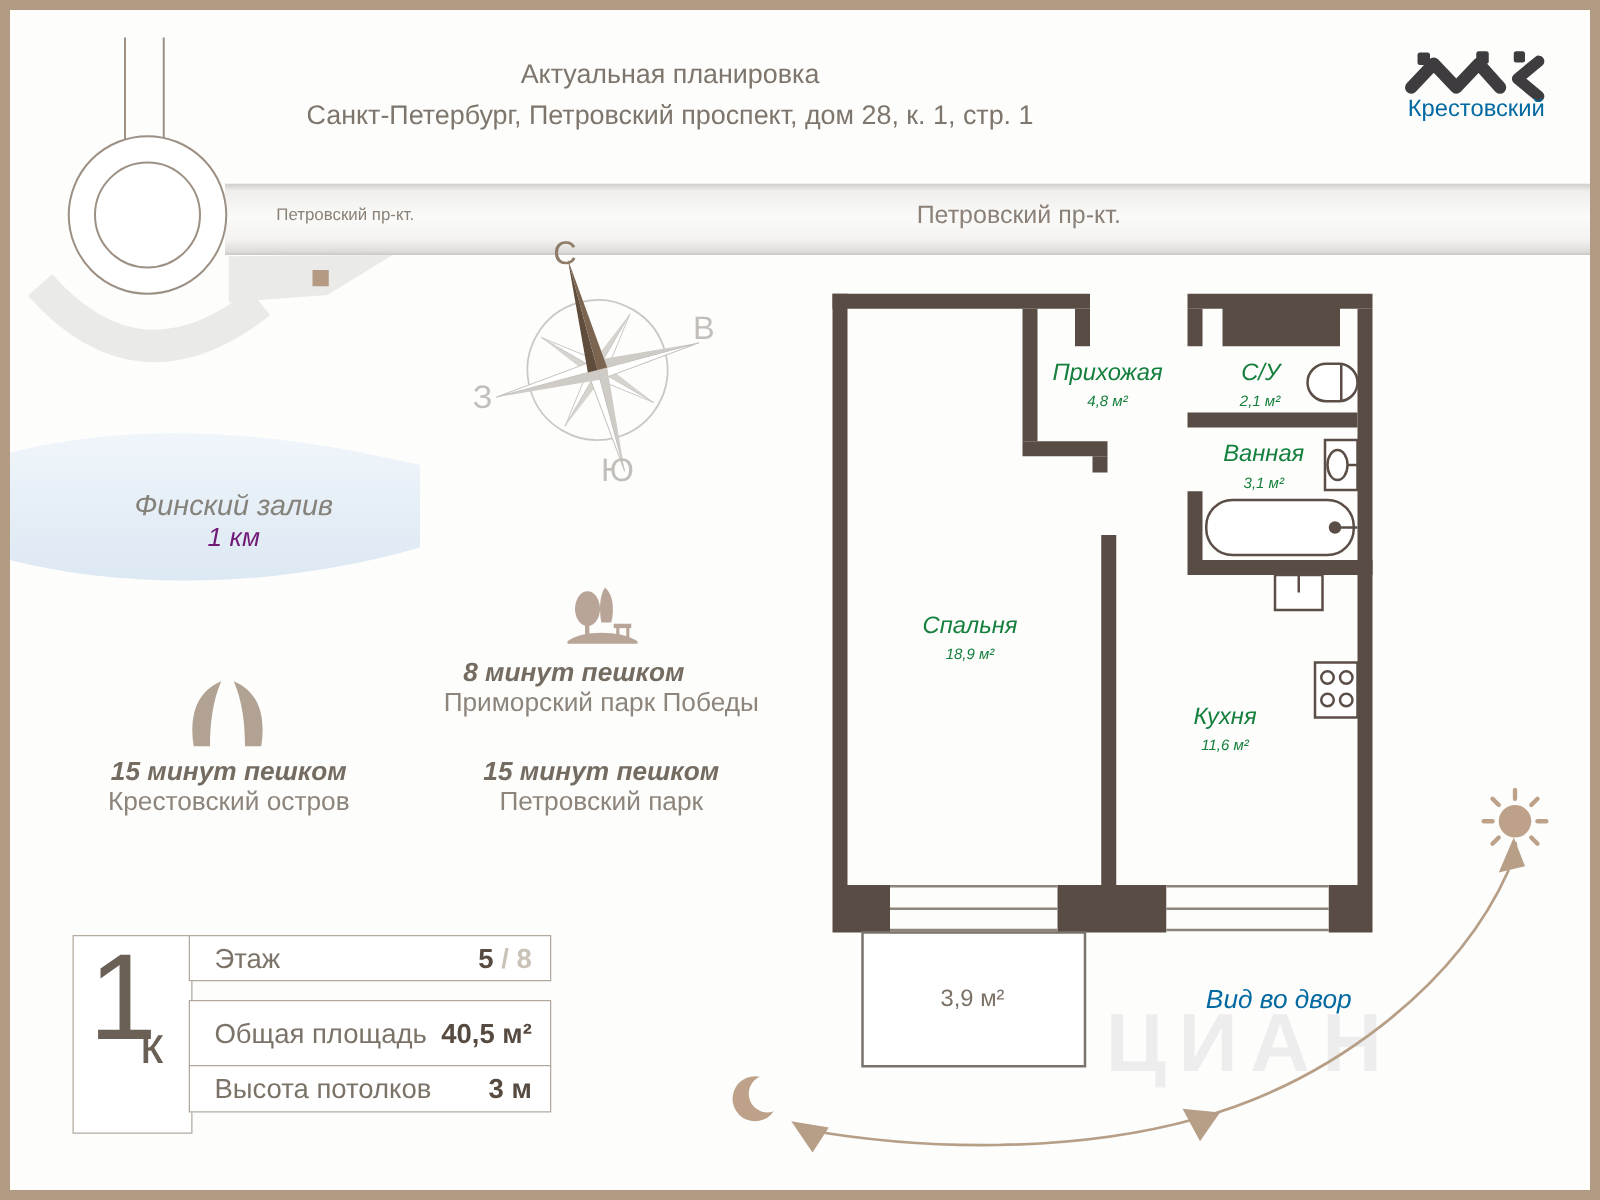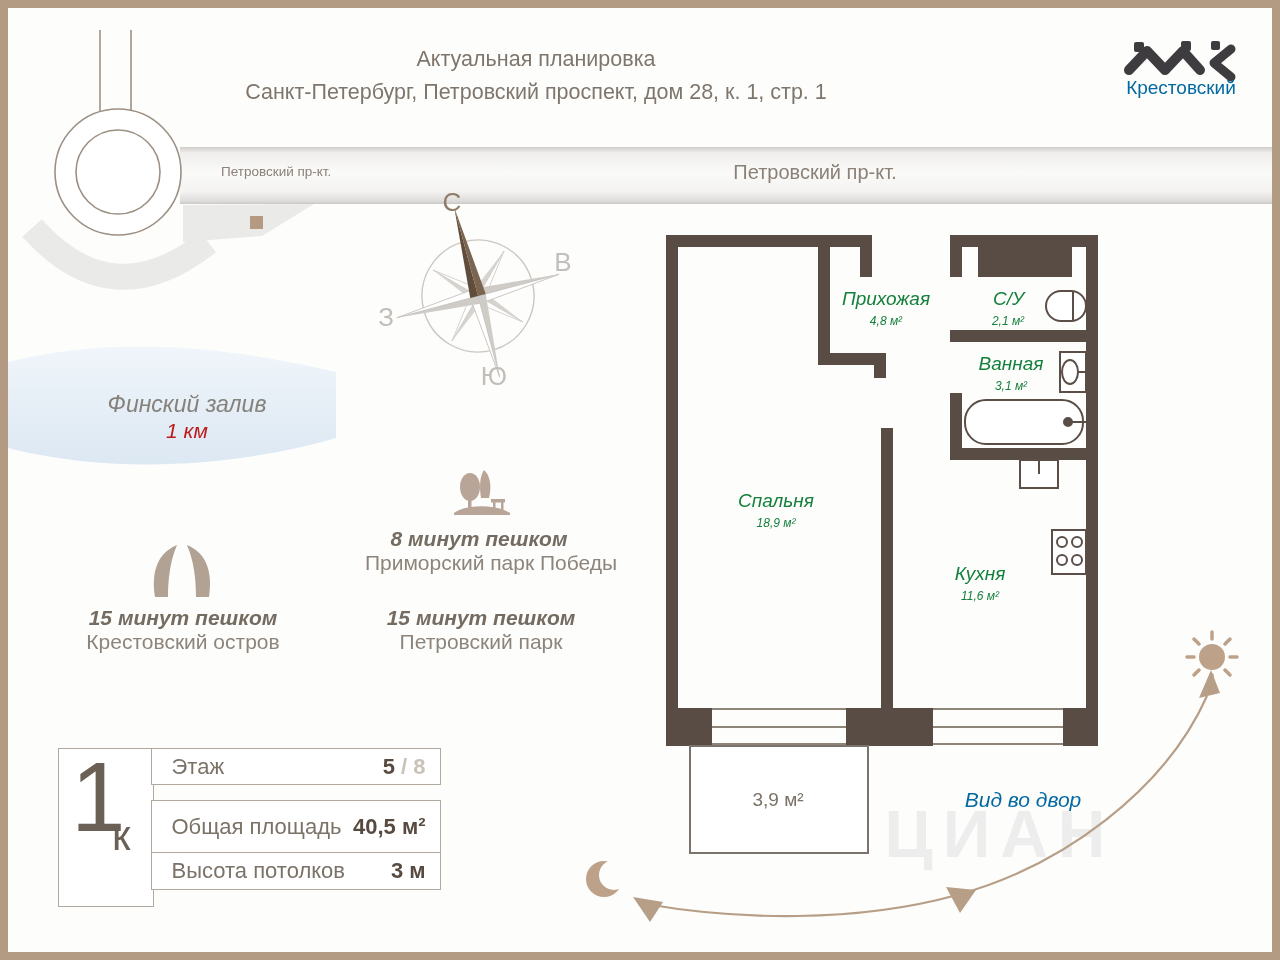--- a/index.html
+++ b/index.html
@@ -12,21 +12,21 @@
   .frame{left:0;top:0;right:0;bottom:0;border:8px solid #b29a83;pointer-events:none;z-index:50;}
   .band{
     left:180px;top:147px;width:1092px;height:57px;z-index:1;
     background:linear-gradient(#cfcecb 0%,#efeeed 10%,#fafaf9 45%,#f4f3f2 78%,#dddcda 95%,#c9c8c5 100%);
   }
   .title{left:96px;top:43px;width:880px;text-align:center;z-index:5;
     color:#7e766c;font-size:21.5px;line-height:33px;}
   .band-label{left:815px;top:161px;font-size:20px;color:#8b8177;z-index:5;}
   .map-street{left:221px;top:164px;font-size:13.5px;color:#8b8177;z-index:5;}
   .bay-name{left:187px;top:391px;font-size:23px;font-style:italic;color:#85817b;z-index:5;}
-  .bay-dist{left:187px;top:419px;font-size:21px;font-style:italic;color:#b91c1c;z-index:5;}
+  .bay-dist{left:187px;top:419px;font-size:21px;font-style:italic;color:#701a75;z-index:5;}
   .walk{font-size:21px;font-style:italic;font-weight:600;color:#746b61;z-index:5;}
   .poi-name{font-size:21px;color:#8d857b;z-index:5;}
   .compass-label{font-size:26px;color:#c2beb9;z-index:5;}
   .compass-label.north{color:#8e7c68;}
   .room{z-index:5;color:#15803d;font-size:19px;line-height:23px;font-style:italic;}
   .room .area{font-size:12px;}
   .balcony-label{left:778px;top:789px;font-size:19px;color:#7b7166;z-index:5;}
   .view-label{left:975px;top:788px;font-size:21px;font-style:italic;color:#0369a1;z-index:5;margin-left:48px;}
   .watermark{left:1000px;top:796px;font-size:66px;font-weight:bold;letter-spacing:10px;
     color:rgba(140,140,148,0.14);z-index:2;}
@@ -222,22 +222,22 @@
 <div class="abs compass-label north ctr" style="left:452px;top:187px;">С</div>
 <div class="abs compass-label ctr" style="left:563px;top:247px;">В</div>
 <div class="abs compass-label ctr" style="left:386px;top:302px;">З</div>
 <div class="abs compass-label ctr" style="left:494px;top:361px;">Ю</div>
 
 <div class="abs bay-name ctr">Финский залив</div>
 <div class="abs bay-dist ctr">1 км</div>
 
 <div class="abs walk ctr" style="left:183px;top:606px;">15 минут пешком</div>
 <div class="abs poi-name ctr" style="left:183px;top:630px;">Крестовский остров</div>
-<div class="abs walk ctr" style="left:479px;top:527px;">8 минут пешком</div>
-<div class="abs poi-name ctr" style="left:481px;top:551px;margin-left:10px;">Приморский парк Победы</div>
+<div class="abs walk ctr" style="left:459px;top:527px;">8 минут пешком</div>
+<div class="abs poi-name ctr" style="left:481px;top:551px;">Приморский парк Победы</div>
 <div class="abs walk ctr" style="left:481px;top:606px;">15 минут пешком</div>
 <div class="abs poi-name ctr" style="left:481px;top:630px;">Петровский парк</div>
 
 <div class="abs room ctr" style="left:886px;top:287px;">
   <div>Прихожая</div>
   <div class="area">4,8 м²</div>
 </div>
 <div class="abs room ctr" style="left:1008px;top:287px;text-align:right;">
   <div>С/У</div>
   <div class="area">2,1 м²</div>

